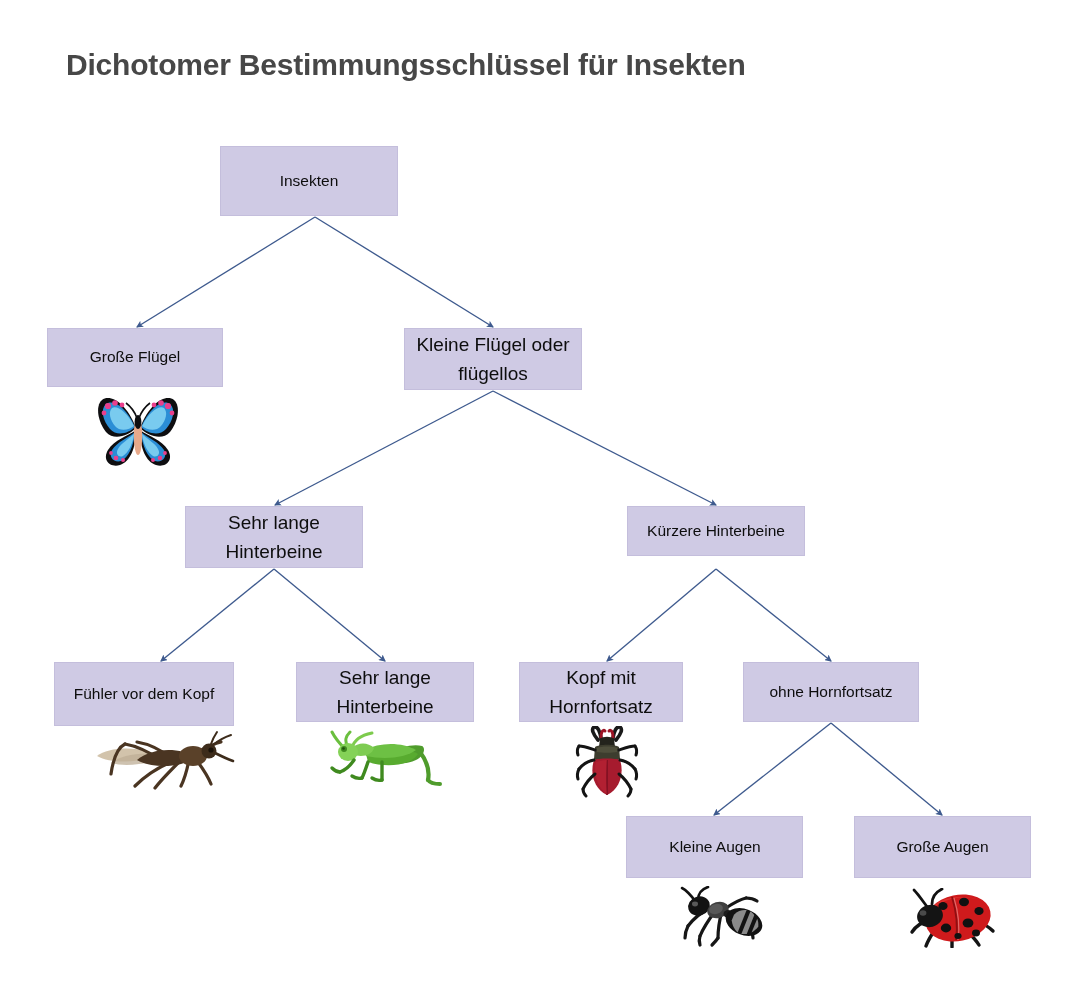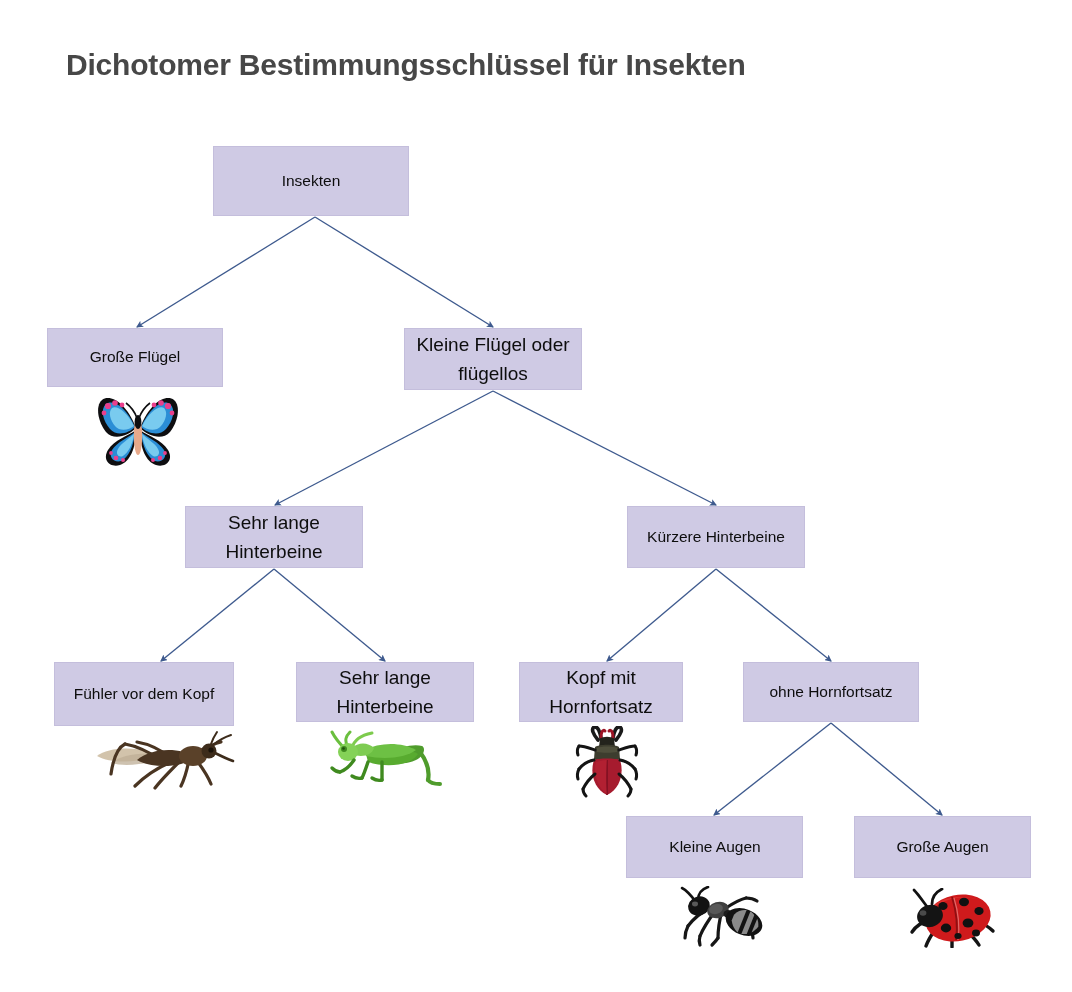--- a/index.html
+++ b/index.html
@@ -80,39 +80,39 @@
       <line x1="274" y1="569" x2="385" y2="661"></line>
 
       <line x1="716" y1="569" x2="607" y2="661"></line>
       <line x1="716" y1="569" x2="831" y2="661"></line>
 
       <line x1="831" y1="723" x2="714" y2="815"></line>
       <line x1="831" y1="723" x2="942" y2="815"></line>
     </g>
   </svg>
 
-  <div class="node" style="left:213px; top:146px; width:196px; height:70px;">
+  <div class="node" style="left:220px; top:146px; width:178px; height:70px;">
     <span class="label">Insekten</span>
   </div>
 
   <div class="node" style="left:47px; top:328px; width:176px; height:59px;">
     <span class="label">Große Flügel</span>
   </div>
 
   <div class="node two-line" style="left:404px; top:328px; width:178px; height:62px;">
     <span class="label">Kleine Flügel oder
 flügellos</span>
   </div>
 
   <div class="node two-line" style="left:185px; top:506px; width:178px; height:62px;">
     <span class="label">Sehr lange
 Hinterbeine</span>
   </div>
 
-  <div class="node" style="left:627px; top:506px; width:178px; height:62px;">
+  <div class="node" style="left:627px; top:506px; width:178px; height:50px;">
     <span class="label">Kürzere Hinterbeine</span>
   </div>
 
   <div class="node" style="left:54px; top:662px; width:180px; height:64px;">
     <span class="label">Fühler vor dem Kopf</span>
   </div>
 
   <div class="node two-line" style="left:296px; top:662px; width:178px; height:60px;">
     <span class="label">Sehr lange
 Hinterbeine</span>

